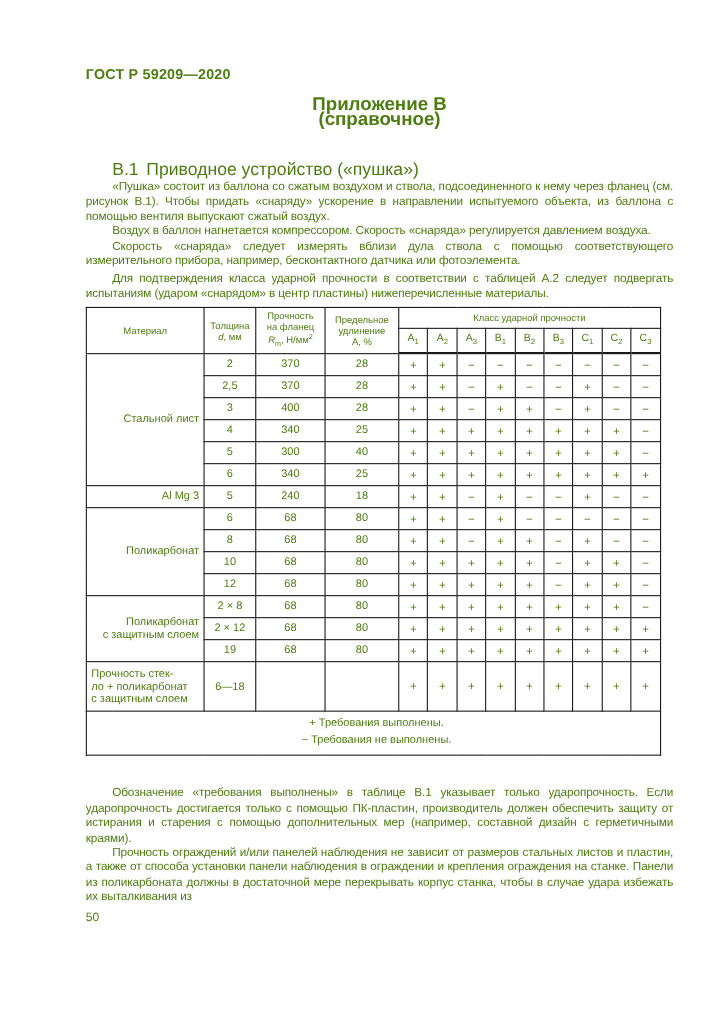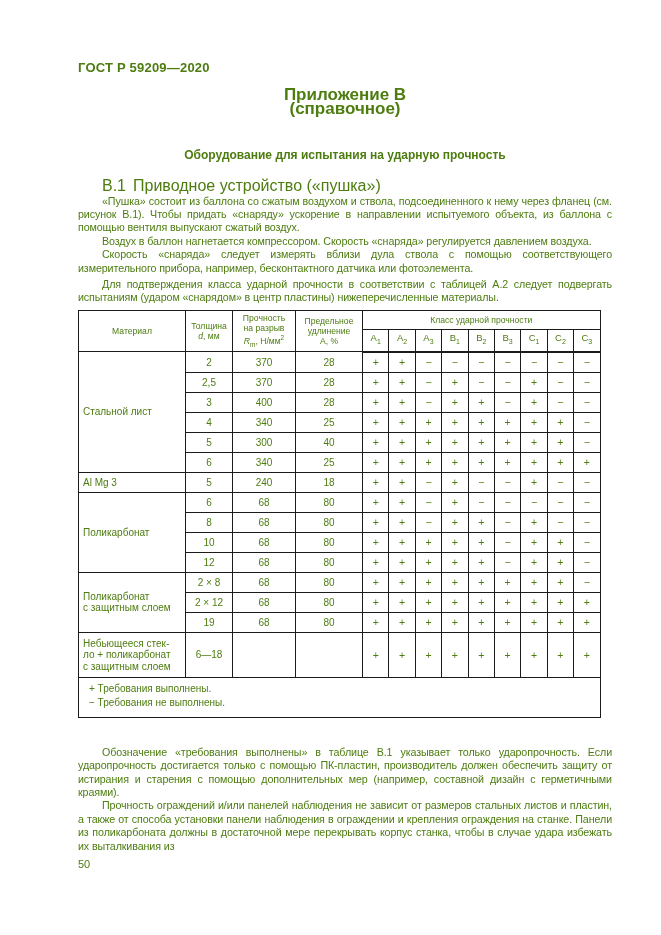--- a/index.html
+++ b/index.html
@@ -32,41 +32,40 @@
     text-align:center; vertical-align:middle; padding:2px 1px;
   }
   th.rs, #class-letter-row th { border-bottom:2.5px solid #1b1b1b; }
   #class-letter-row th { font-size:9.5px; height:17px; }
   #class-letter-row sub { font-size:7px; }
   th i { font-style:italic; }
   th sub { font-size:6.5px; }
   th sup { font-size:6.5px; }
   td.val-cell, td.mark-cell { text-align:center; font-size:10px; height:19px; padding:0 1px; }
   td.mark-cell { font-size:10.5px; }
-  td.mat-cell { text-align:left; font-size:10px; line-height:11.5px; padding:2px 4px; }
+  td.mat-cell { text-align:right; font-size:10px; line-height:11.5px; padding:2px 4px; }
   td.mat-cell.left { text-align:left; }
   tr.tall-row td { height:40px; }
-  tr.legend-row td { text-align:left; font-size:10px; line-height:14.5px; padding:4px 4px 6px 10px;margin-top:33px; }
+  tr.legend-row td { text-align:center; font-size:10px; line-height:14.5px; padding:4px 4px 6px 10px;margin-top:33px; }
   p.closing { margin-top:28px; }
   .page-number { margin-top:5px; font-size:11px; }
 </style>
 </head>
 <body>
 
 <div class="page">
 
   <div class="doc-number">ГОСТ Р 59209—2020</div>
 
   <div class="annex-block">
     <div class="annex-line">Приложение В</div>
     <div class="annex-line">(справочное)</div>
   </div>
 
   <div class="doc-title">
-    <div>Оборудование для испытания на ударную прочность</div>
   </div>
 
   <div class="sec-heading">
     <span class="sec-num">В.1</span><span>Приводное устройство («пушка»)</span>
   </div>
   <p class="body">«Пушка» состоит из баллона со сжатым воздухом и ствола, подсоединенного к нему через фланец (см. рисунок В.1). Чтобы придать «снаряду» ускорение в направлении испытуемого объекта, из баллона с помощью вентиля выпускают сжатый воздух.</p>
   <p class="body tight">Воздух в баллон нагнетается компрессором. Скорость «снаряда» регулируется давлением воздуха.</p>
   <p class="body tight">Скорость «снаряда» следует измерять вблизи дула ствола с помощью соответствующего измерительного прибора, например, бесконтактного датчика или фотоэлемента.</p>
 
   <p class="body">Для подтверждения класса ударной прочности в соответствии с таблицей А.2 следует подвергать испытаниям (ударом «снарядом» в центр пластины) нижеперечисленные материалы.</p>
@@ -90,21 +89,21 @@
     </colgroup>
     <thead>
       <tr>
         <th rowspan="2" class="rs">Материал</th>
         <th rowspan="2" class="rs">
           <div>Толщина</div>
           <div><i>d</i><span>, мм</span></div>
         </th>
         <th rowspan="2" class="rs">
           <div>Прочность</div>
-          <div>на разрыв</div>
+          <div>на фланец</div>
           <div><i>R</i><sub>m</sub><span>, Н/мм</span><sup>2</sup></div>
         </th>
         <th rowspan="2" class="rs">
           <div>Предельное</div>
           <div>удлинение</div>
           <div>А, %</div>
         </th>
         <th colspan="9">Класс ударной прочности</th>
       </tr>
       <tr id="class-letter-row">
@@ -324,21 +323,21 @@
           <td class="mark-cell">+</td>
           <td class="mark-cell">+</td>
           <td class="mark-cell">+</td>
           <td class="mark-cell">+</td>
           <td class="mark-cell">+</td>
           <td class="mark-cell">+</td>
           <td class="mark-cell">+</td>
         </tr>
         <tr class="tall-row">
           <td rowspan="1" class="mat-cell left">
-            <div>Небьющееся стек-</div>
+            <div>Прочность стек-</div>
             <div>ло + поликарбонат</div>
             <div>с защитным слоем</div>
           </td>
           <td class="val-cell">6—18</td>
           <td class="val-cell"></td>
           <td class="val-cell"></td>
           <td class="mark-cell">+</td>
           <td class="mark-cell">+</td>
           <td class="mark-cell">+</td>
           <td class="mark-cell">+</td>

